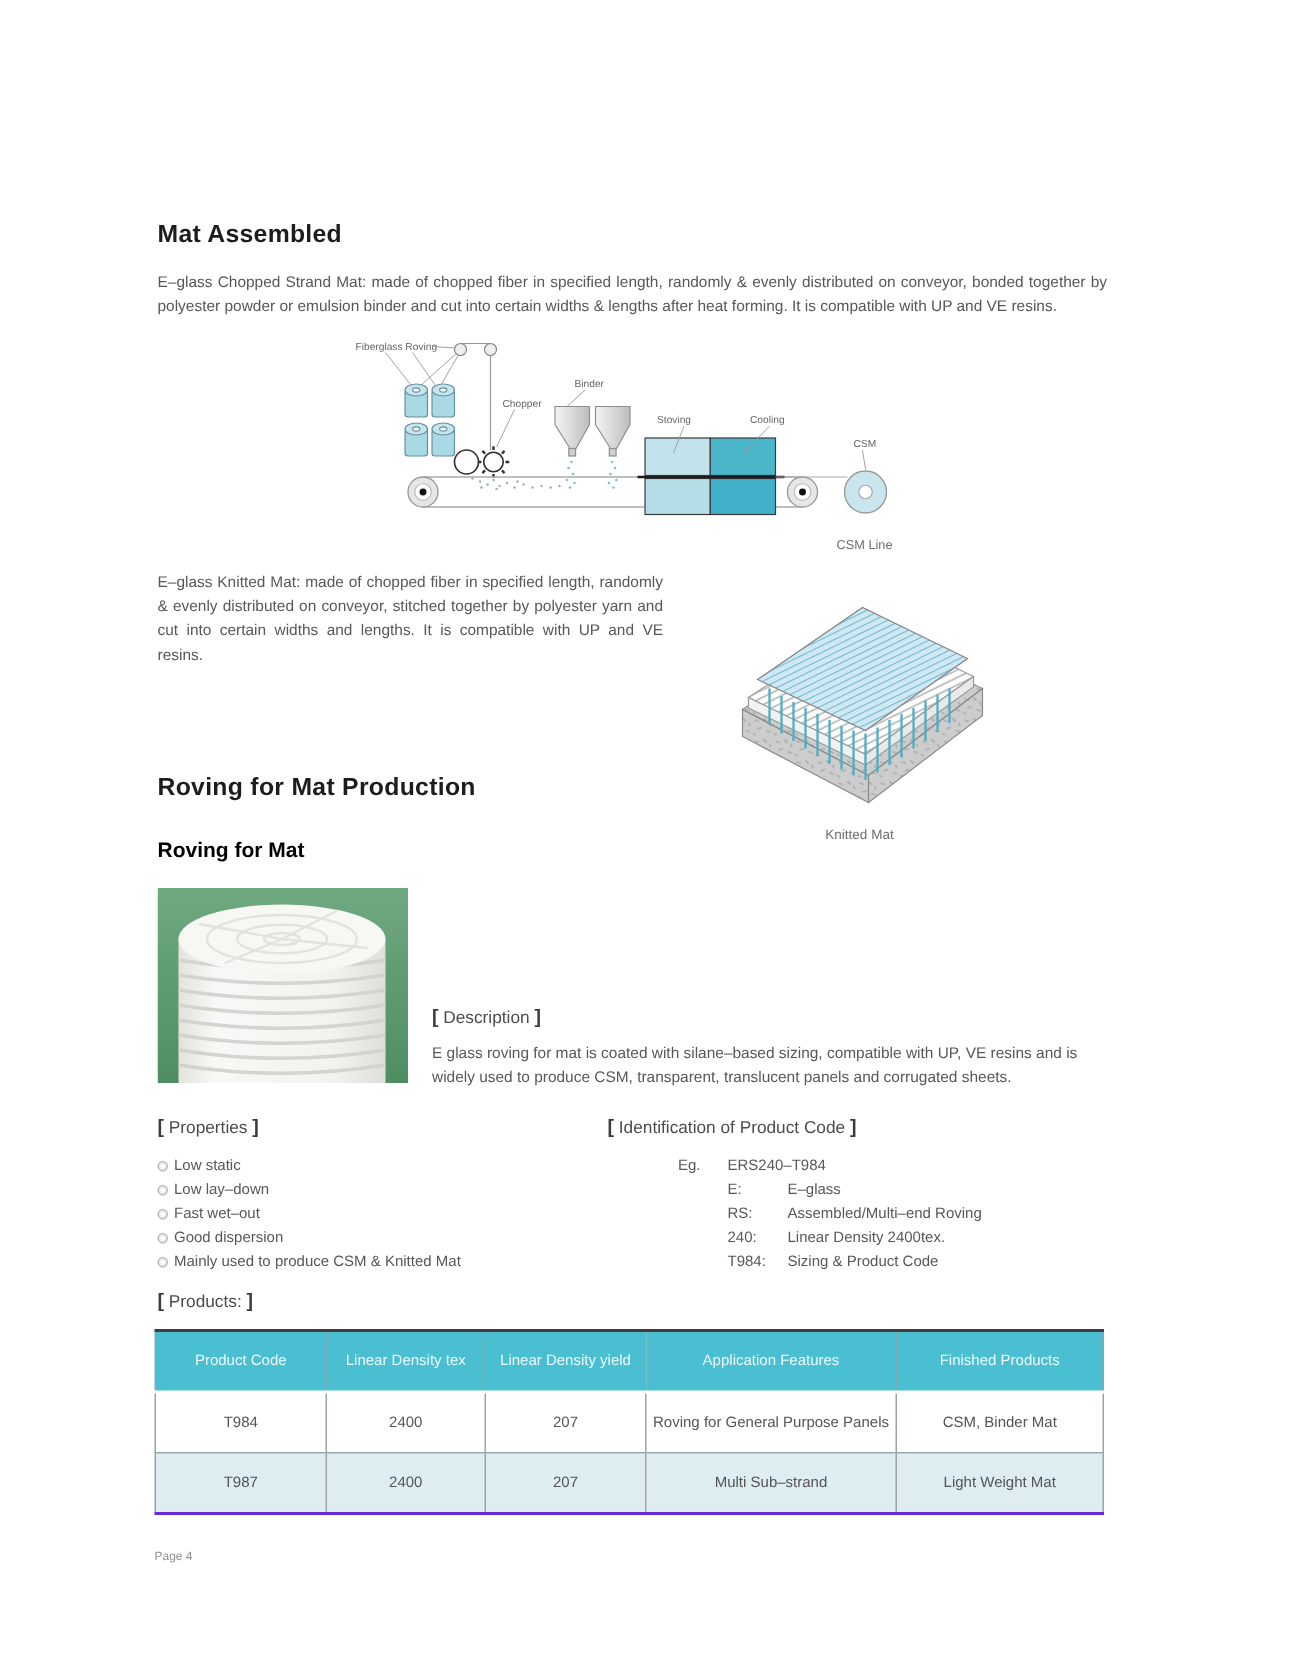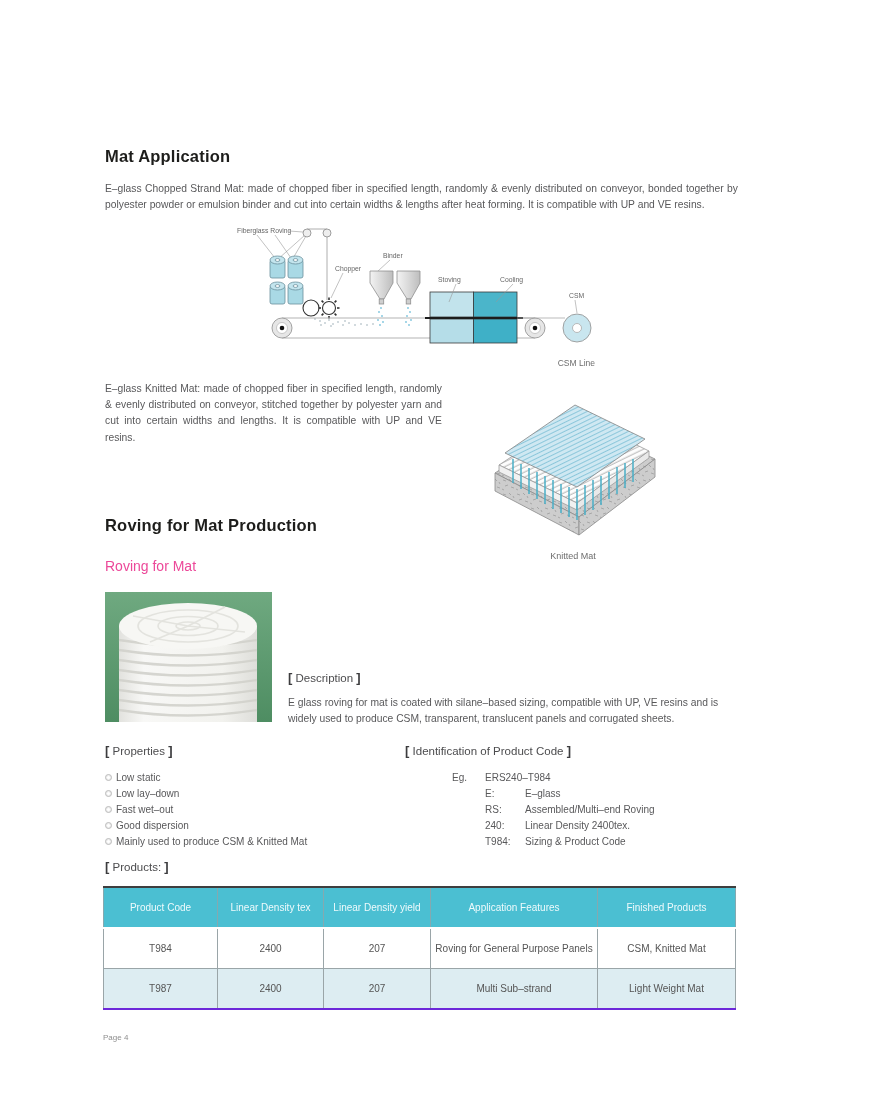--- a/index.html
+++ b/index.html
@@ -2,21 +2,21 @@
 <html><head>
 <meta charset="utf-8">
 <style>
   html,body{margin:0;padding:0;background:#ffffff;}
   .page{
     position:relative;width:870px;height:1120px;background:#fff;overflow:hidden;
     font-family:"Liberation Sans","DejaVu Sans",sans-serif;color:#58585a;
   }
   .abs{position:absolute;}
   .h1{font-size:16.5px;font-weight:bold;color:#1d1d1b;letter-spacing:.2px;}
-  .h3{font-size:14px;font-weight:normal;color:#ec4899;}
+  .h3{font-size:14px;font-weight:bold;color:#000000;}
   .body-text{font-size:10.3px;line-height:15.6px;color:#58585a;text-align:justify;}
   .caption{font-size:8.5px;color:#6d6d6d;text-align:center;}
   .sec-head{font-size:11.5px;color:#4c4c4e;}
   .sec-head .bracket{font-weight:bold;font-size:13px;color:#3c3c3e;}
   .prop-item{display:flex;align-items:center;height:16px;font-size:10px;color:#58585a;}
   .ring{width:5px;height:5px;border:1.6px solid #b9b9b9;border-radius:50%;background:#fff;
         box-shadow:inset 0 0 0 1px #ececec;margin-right:4px;flex:0 0 auto;}
   .ident{font-size:10px;color:#58585a;}
   .ident-row{display:flex;height:16px;align-items:center;}
   .ident-eg{width:33px;flex:0 0 auto;}
@@ -31,21 +31,21 @@
     border:1px solid #9aa5a8;}
   table.products tr.alt td{background:#ddedf2;}
   .footer{font-size:8px;color:#8f8f8f;}
   svg text{font-family:"Liberation Sans","DejaVu Sans",sans-serif;}
 </style>
 </head>
 <body>
 
 <div class="page">
 
-  <div class="abs h1" style="left:105px;top:147px;">Mat Application</div>
+  <div class="abs h1" style="left:105px;top:147px;">Mat Assembled</div>
 
   <div class="abs body-text" style="left:105px;top:181px;width:633px;">E–glass Chopped Strand Mat: made of chopped fiber in specified length, randomly &amp; evenly distributed on conveyor, bonded together by polyester powder or emulsion binder and cut into certain widths &amp; lengths after heat forming. It is compatible with UP and VE resins.</div>
 
   <svg class="abs" style="left:225px;top:222px;" width="370" height="130" viewBox="0 0 370 130">
     <defs>
       <linearGradient id="funGrad" x1="0" y1="0" x2="1" y2="0">
         <stop offset="0" stop-color="#f3f3f3"></stop>
           <stop offset="0.5" stop-color="#d9d9d9"></stop>
           <stop offset="1" stop-color="#bdbdbd"></stop>
       </linearGradient>
@@ -359,21 +359,21 @@
         <th>Application Features</th>
         <th>Finished Products</th>
       </tr>
     </thead>
     <tbody>
       <tr>
         <td>T984</td>
         <td>2400</td>
         <td>207</td>
         <td>Roving for General Purpose Panels</td>
-        <td>CSM, Knitted Mat</td>
+        <td>CSM, Binder Mat</td>
       </tr>
       <tr class="alt">
         <td>T987</td>
         <td>2400</td>
         <td>207</td>
         <td>Multi Sub–strand</td>
         <td>Light Weight Mat</td>
       </tr>
     </tbody>
   </table>

